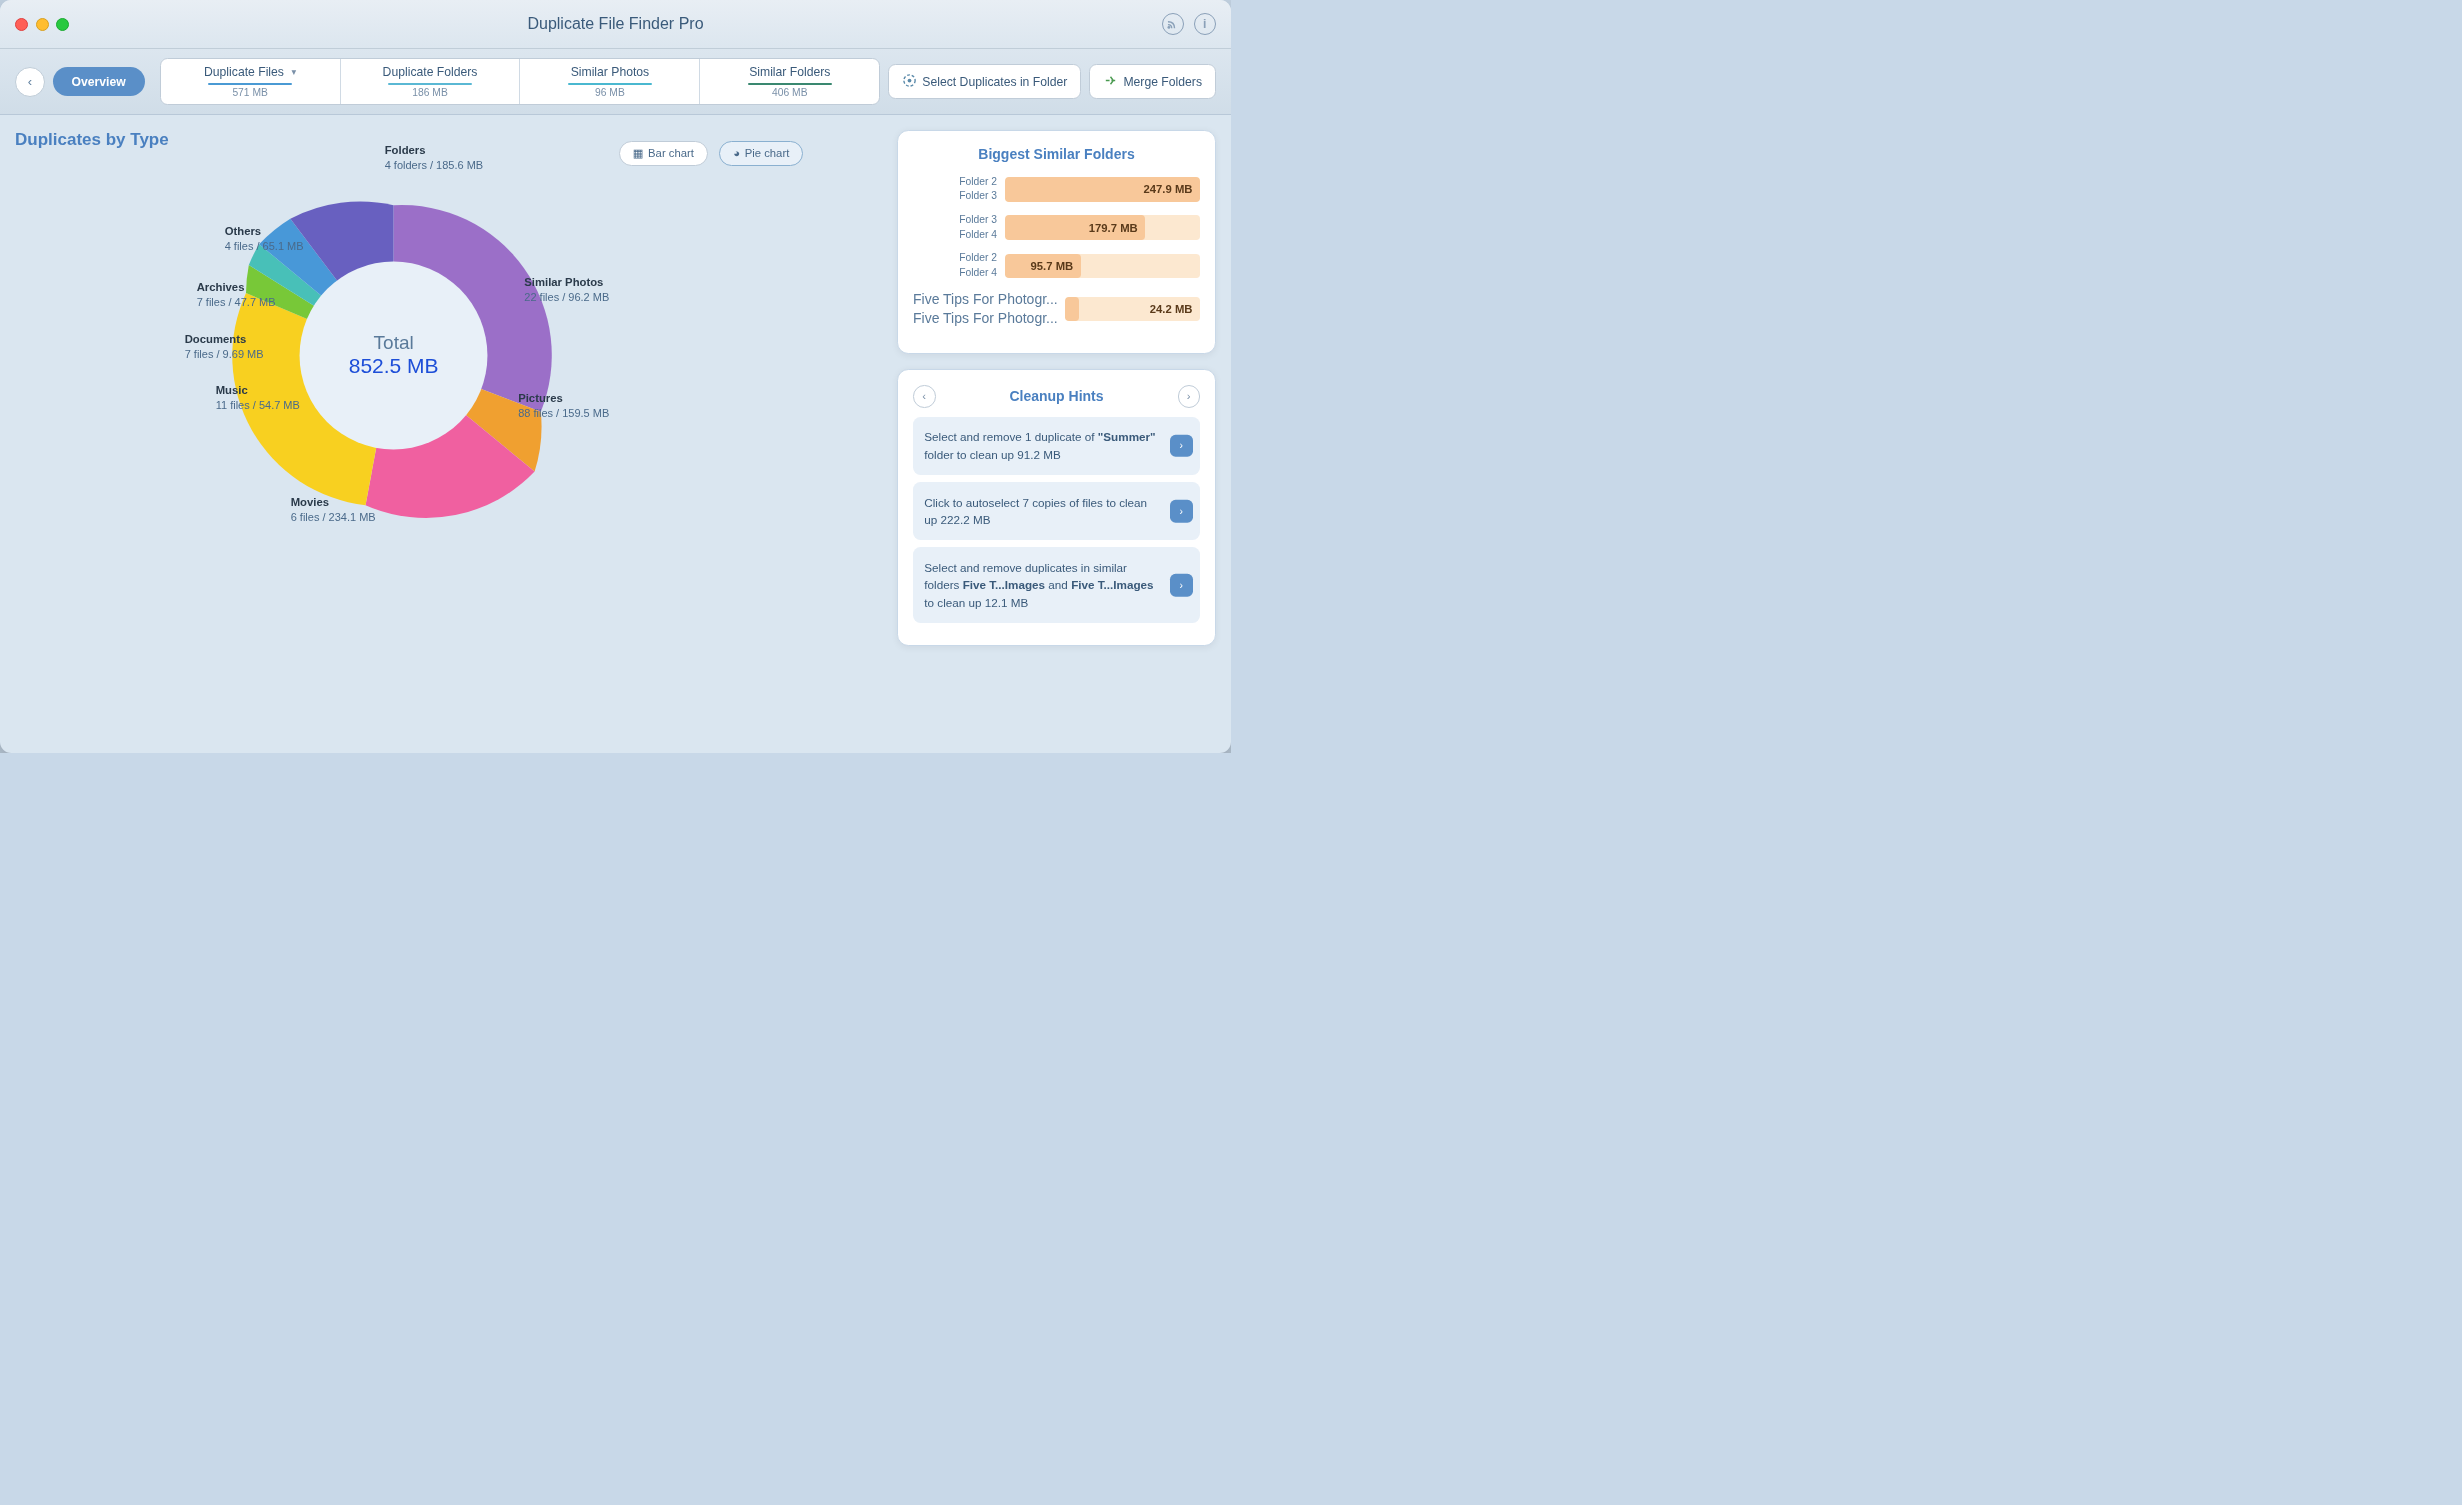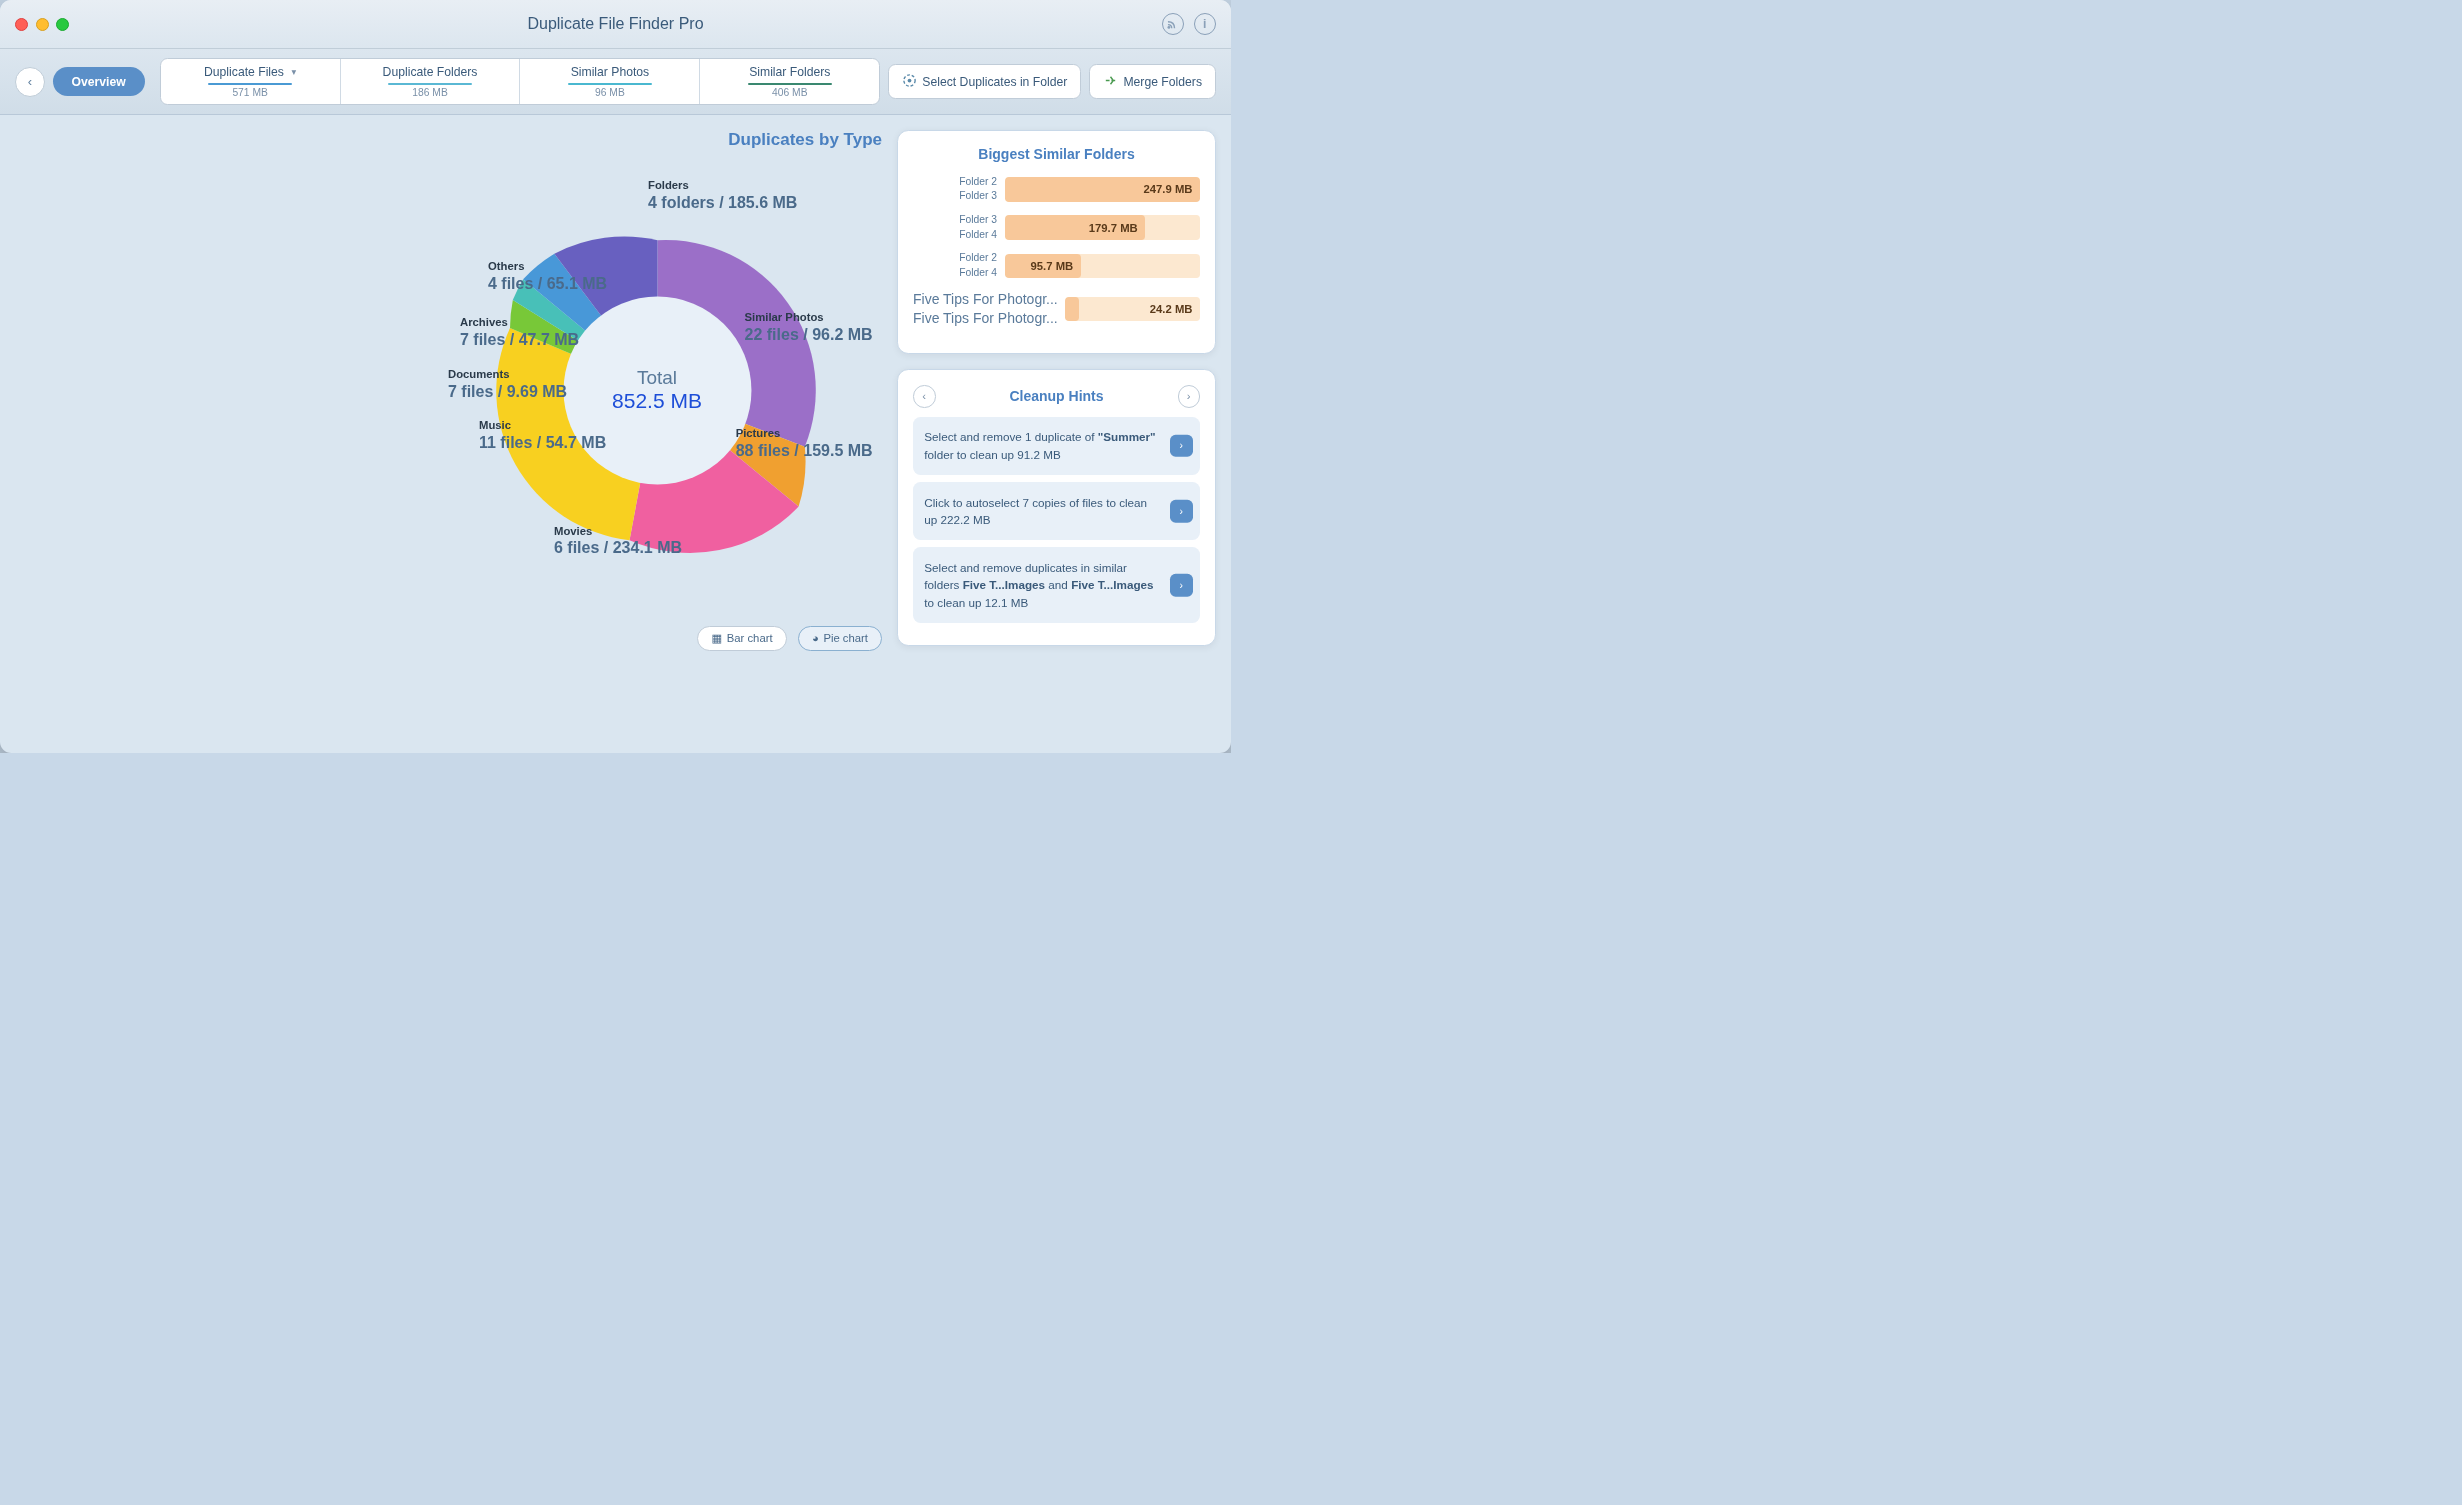--- a/index.html
+++ b/index.html
@@ -151,22 +151,22 @@
     .main-content {
       display: flex;
       flex: 1;
       padding: 15px;
       gap: 15px;
       overflow: hidden;
     }
     .chart-section {
       flex: 1;
       display: flex;
-      flex-direction: column;
-      align-items: flex-end;
+      flex-direction: row;
+      align-items: flex-start;
     }
     .section-title {
       font-size: 17px;
       font-weight: 600;
       color: #4a80c0;
       margin-bottom: 15px;
     }
     .chart-container {
       position: relative;
       width: 450px;
@@ -203,24 +203,24 @@
       top: 0; left: 0;
     }
     .chart-label {
       position: absolute;
       font-size: 11.3px;
       font-weight: 600;
       color: #2a3a4a;
       line-height: 1.3;
     }
     .chart-label span {
-      font-weight: 700;
+      font-weight: 400;
       color: #4a6a8a;
       display: block;
-      font-size: 16px;
+      font-size: 11px;
     }
     .chart-controls {
       display: flex;
       gap: 11.3px;
       margin-top: 11.3px;
     }
     .chart-control-btn {
       background: white;
       border: 0.9px solid #c0ccd8;
       border-radius: 15px;

